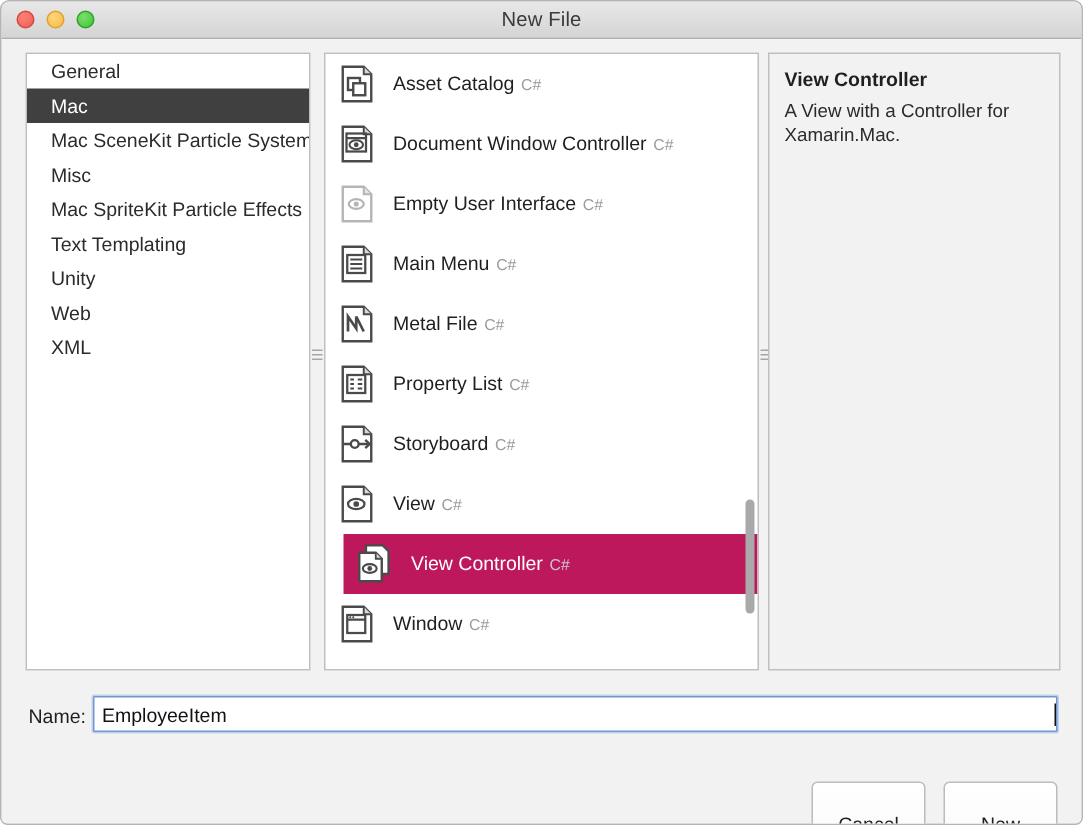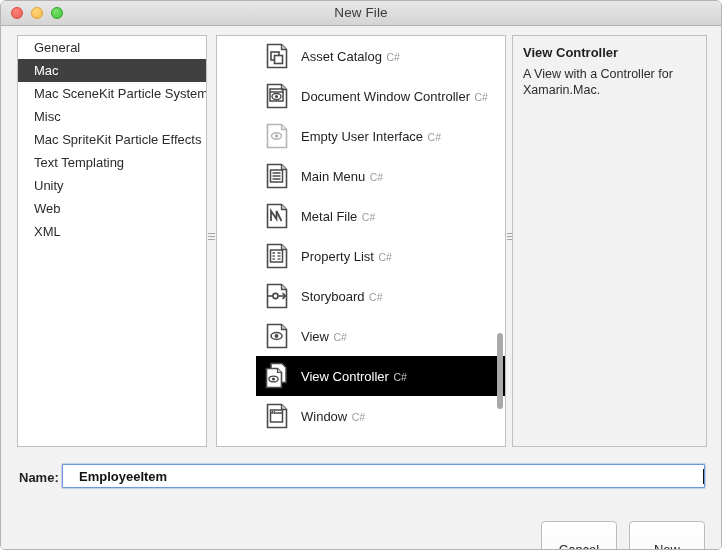--- a/index.html
+++ b/index.html
@@ -143,31 +143,31 @@
   
   .pane-mid {
     position: absolute;
     left: 199px; top: 0;
     width: 290px;
     height: 412px;
     background: #ffffff;
     border: 1px solid #bfbfbf;
     box-sizing: border-box;
     overflow: hidden;
-    padding-left: 39px;
   }
   .tpl-item {
     display: flex;
     align-items: center;
     height: 40px;
     padding-left: 6px;
     box-sizing: border-box;
   }
   .tpl-item.selected {
-    background: #000000;
+    background: #be185d;
+    margin-left: 12px;
   }
   .tpl-icon {
     width: 30px; height: 30px;
     flex: 0 0 30px;
     margin-right: 9px;
   }
   .tpl-icon svg { display: block; }
   .tpl-text { min-width: 0; }
   .tpl-name {
     font-size: 13px;
@@ -241,41 +241,40 @@
     color: #2b2b2b;
     line-height: 16px;
   }
 
   
   .name-row {
     position: absolute;
     left: 0; top: 438px;
     width: 720px;
     height: 28px;
-    font-weight: bold;
   }
   .name-label {
     position: absolute;
     left: 18px; top: 6px;
     font-size: 13px;
     color: #1f1f1f;
   }
   .name-field {
     position: absolute;
     left: 61px; top: 0;
     width: 643px;
     height: 24px;
     box-sizing: border-box;
     background: #ffffff;
     border: 1px solid #6f97d6;
     box-shadow: 0 0 0 1px rgba(110,150,215,.35);
     border-radius: 1px;
     display: flex;
     align-items: center;
-    padding-left: 16px;
+    padding-left: 5px;
     justify-content: space-between;
   }
   .name-value {
     font-size: 13px;
     color: #111111;
   }
   .caret {
     display: inline-block;
     width: 1px;
     height: 15px;

